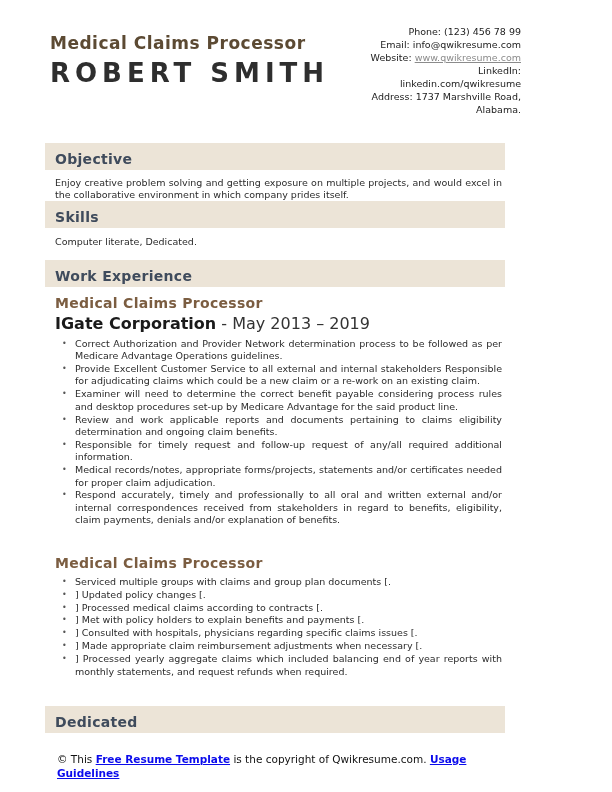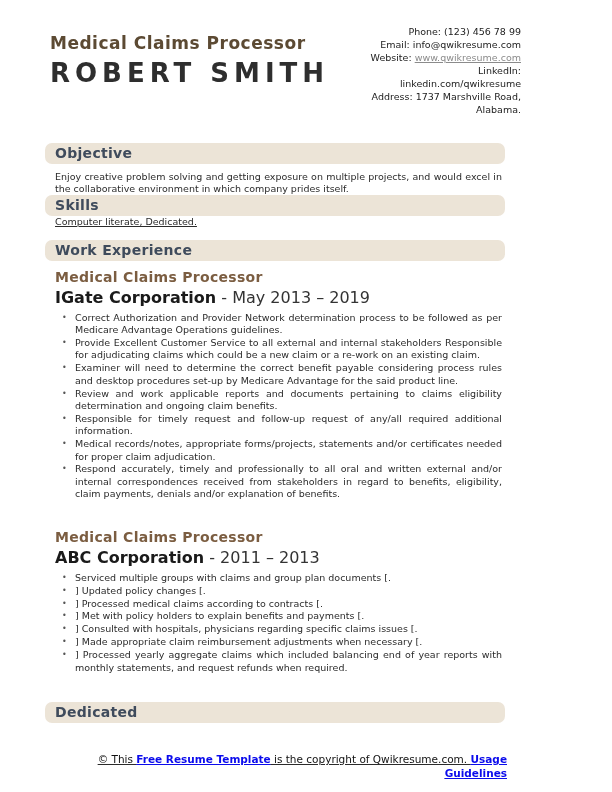--- a/index.html
+++ b/index.html
@@ -43,41 +43,40 @@
   .weblink {
     color: #8b8b8b;
     text-decoration: underline;
     cursor: pointer;
   }
 
   
   .content { margin: 0 59px 0 45px; }
   .section-bar {
     background: #ece4d7;
-    padding: 3px 10px 4px 10px;
+    padding: 9px 10px 4px 10px;
     font-size: 14px;
     line-height: 14px;
     font-weight: bold;
     color: #3f4b5c;
     letter-spacing: 0.3px;
-    border-radius: 7px;
   }
   .bar-objective { margin-top: 27px; }
   .bar-skills    { margin-top: 0; }
   .bar-work      { margin-top: 11px; }
   .bar-education { margin-top: 28px; }
 
   .body-text {
     margin: 7px 3px 0 10px;
     font-size: 9.5px;
     line-height: 12.2px;
     text-align: justify;
     color: #2b2b2b;
   }
-  .skills-text { margin-top: 0; text-decoration: underline; }
+  .skills-text { margin-top: 8px; }
 
   .job { margin-left: 10px; margin-right: 3px; }
   .job-1 { margin-top: 8px; }
   .job-2 { margin-top: 28px; }
   .job-title {
     font-size: 14px;
     font-weight: bold;
     color: #7b5d41;
     letter-spacing: 0.3px;
   }
@@ -106,22 +105,21 @@
     font-size: 8px;
     color: #555555;
   }
 
   
   .footer {
     position: absolute;
     left: 0;
     right: 0;
     top: 752px;
-    text-align: right;
-    text-decoration: underline;
+    text-align: left;
   }
   .footer-inner {
     max-width: 450px;
     margin: 0 auto;
     font-size: 10.5px;
     line-height: 14px;
     color: #111111;
   }
   .flink {
     color: #0b0bec;
@@ -170,21 +168,20 @@
         <li>Examiner will need to determine the correct benefit payable considering process rules and desktop procedures set-up by Medicare Advantage for the said product line.</li>
         <li>Review and work applicable reports and documents pertaining to claims eligibility determination and ongoing claim benefits.</li>
         <li>Responsible for timely request and follow-up request of any/all required additional information.</li>
         <li>Medical records/notes, appropriate forms/projects, statements and/or certificates needed for proper claim adjudication.</li>
         <li>Respond accurately, timely and professionally to all oral and written external and/or internal correspondences received from stakeholders in regard to benefits, eligibility, claim payments, denials and/or explanation of benefits.</li>
       </ul>
     </div>
 
     <div class="job job-2">
       <div class="job-title">Medical Claims Processor</div>
-      <div class="job-meta"><span class="job-company">ABC Corporation</span><span> - 2011 – 2013</span></div>
       <ul class="bullets">
         <li>Serviced multiple groups with claims and group plan documents [.</li>
         <li>] Updated policy changes [.</li>
         <li>] Processed medical claims according to contracts [.</li>
         <li>] Met with policy holders to explain benefits and payments [.</li>
         <li>] Consulted with hospitals, physicians regarding specific claims issues [.</li>
         <li>] Made appropriate claim reimbursement adjustments when necessary [.</li>
         <li>] Processed yearly aggregate claims which included balancing end of year reports with monthly statements, and request refunds when required.</li>
       </ul>
     </div>

